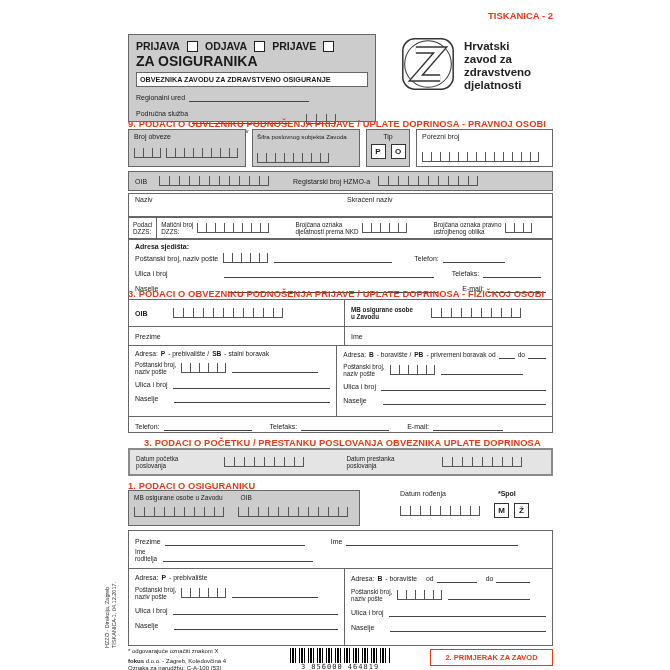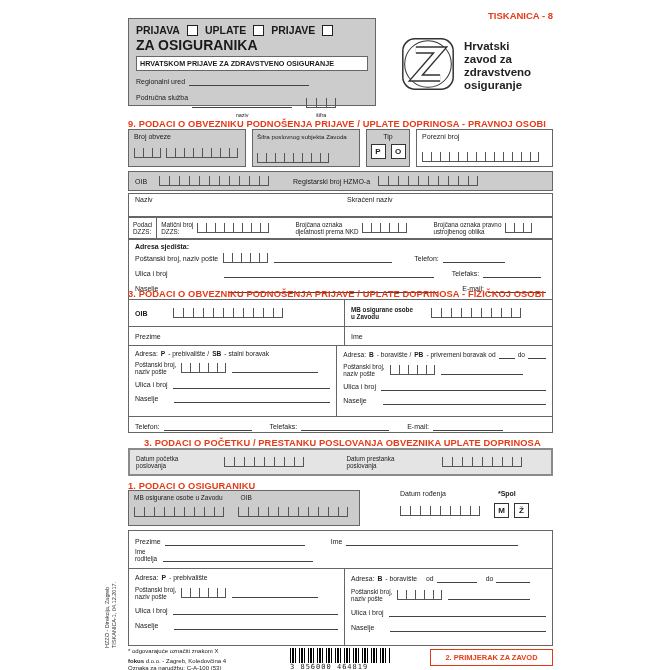--- a/index.html
+++ b/index.html
@@ -32,42 +32,42 @@
   .nw{white-space:nowrap;}
   .barcode-bars{
     height:15px;width:100px;
     background:repeating-linear-gradient(90deg,#000 0 1px,#fff 1px 2px,#000 2px 4px,#fff 4px 5px,#000 5px 6px,#fff 6px 9px);
   }
   .vtext{font-size:5.5px;line-height:6.5px;transform:rotate(-90deg);transform-origin:0 0;white-space:nowrap;color:#333;}
 </style>
 </head>
 <body>
 
-<div class="abs red b" style="left:488px;top:10px;font-size:9.5px;">TISKANICA - 8</div>
+<div class="abs red b" style="left:488px;top:10px;font-size:9.5px;">TISKANICA - 2</div>
 
 <div class="abs" style="left:104px;top:648px;">
   <div class="vtext">
     <div>HZZO - Direkcija, Zagreb</div>
     <div>TISKANICA-1, 04.12.2017.</div>
   </div>
 </div>
 
 <div class="form">
 
-  <div class="abs gray bx" style="left:0;top:0;width:248px;height:88px;padding:5px 7px;box-sizing:border-box;">
+  <div class="abs gray bx" style="left:0;top:16px;width:248px;height:88px;padding:5px 7px;box-sizing:border-box;">
     <div class="row" style="gap:7px;">
       <span class="b" style="font-size:10.5px;">PRIJAVA</span>
       <span class="cb"></span>
-      <span class="b" style="font-size:10.5px;">UPLATE</span>
+      <span class="b" style="font-size:10.5px;">ODJAVA</span>
       <span class="cb"></span>
       <span class="b" style="font-size:10.5px;">PRIJAVE</span>
       <span class="cb"></span>
     </div>
     <div class="b" style="font-size:14px;margin-top:1px;">ZA OSIGURANIKA</div>
-    <div class="bx b" style="background:#fff;margin-top:3px;padding:2px 3px;font-size:7.2px;">HRVATSKOM PRIJAVE ZA ZDRAVSTVENO OSIGURANJE</div>
+    <div class="bx b" style="background:#fff;margin-top:3px;padding:2px 3px;font-size:7.2px;">OBVEZNIKA ZAVODU ZA ZDRAVSTVENO OSIGURANJE</div>
     <div class="row" style="margin-top:6px;">
       <span class="lbl">Regionalni ured</span>
       <span class="u" style="width:120px;margin-left:4px;"></span>
     </div>
     <div class="row" style="margin-top:8px;align-items:flex-start;">
       <span class="lbl nw">Područna služba</span>
       <span style="display:inline-block;margin-left:4px;">
         <span class="u" style="width:100px;"></span>
         <div class="caption">naziv</div>
       </span>
@@ -86,21 +86,21 @@
     <svg width="56" height="56" viewBox="0 0 60 60">
       <rect x="3" y="3" width="54" height="54" rx="13" fill="none" stroke="#333" stroke-width="1.6"></rect>
       <circle cx="30" cy="30" r="25" fill="none" stroke="#333" stroke-width="1.1"></circle>
       <path d="M17 15 H43 L17 45 H43" fill="none" stroke="#333" stroke-width="8"></path>
       <path d="M17 15 H43 L17 45 H43" fill="none" stroke="#fff" stroke-width="5"></path>
     </svg>
   </div>
   <div class="abs b pre" style="left:336px;top:22px;font-size:11.5px;line-height:13px;color:#222;">Hrvatski
 zavod za
 zdravstveno
-osiguranje</div>
+djelatnosti</div>
 
   <div class="abs sec-title" style="left:0;top:101px;">9. PODACI O OBVEZNIKU PODNOŠENJA PRIJAVE / UPLATE DOPRINOSA - PRAVNOJ OSOBI</div>
 
   <div class="abs gray bx" style="left:0;top:111px;width:118px;height:38px;padding:3px 5px;box-sizing:border-box;">
     <div class="lbl">Broj obveze</div>
     <div class="row" style="margin-top:8px;gap:5px;">
       <span class="comb">
           <i></i>
           <i></i>
           <i></i>
@@ -544,21 +544,21 @@
         </div>
       </div>
     </div>
   </div>
 
   <div class="abs" style="left:0;top:630px;font-size:6px;">* odgovarajuće označiti znakom X</div>
   <div class="abs" style="left:0;top:640px;font-size:6px;line-height:7px;">
     <div><span class="b">fokus</span><span> d.o.o. - Zagreb, Koledovčina 4</span></div>
     <div>Oznaka za narudžbu: C-A-100 (53)</div>
   </div>
-  <div class="abs" style="left:162px;top:630px;text-align:left;">
+  <div class="abs" style="left:162px;top:630px;text-align:center;">
     <div class="barcode-bars"></div>
     <div style="font-family:'DejaVu Sans Mono',monospace;font-size:7px;letter-spacing:1px;">3 856000 464819</div>
   </div>
   <div class="abs" style="left:302px;top:631px;width:123px;height:17px;border:1.5px solid #e63a17;box-sizing:border-box;display:flex;align-items:center;justify-content:center;">
     <span class="red b" style="font-size:7.5px;white-space:nowrap;">2. PRIMJERAK ZA ZAVOD</span>
   </div>
 
 </div>
 
 </body></html>

